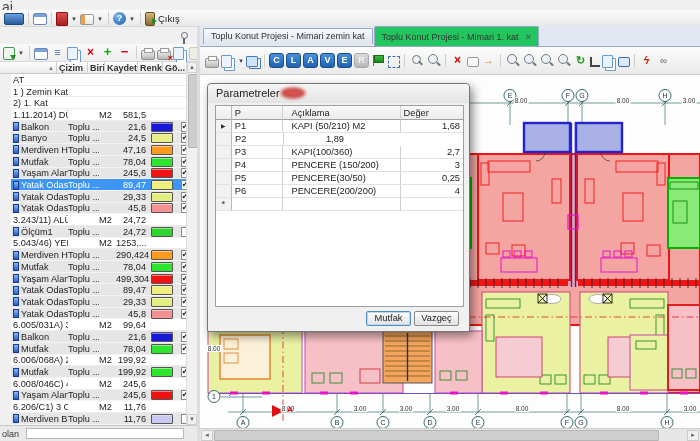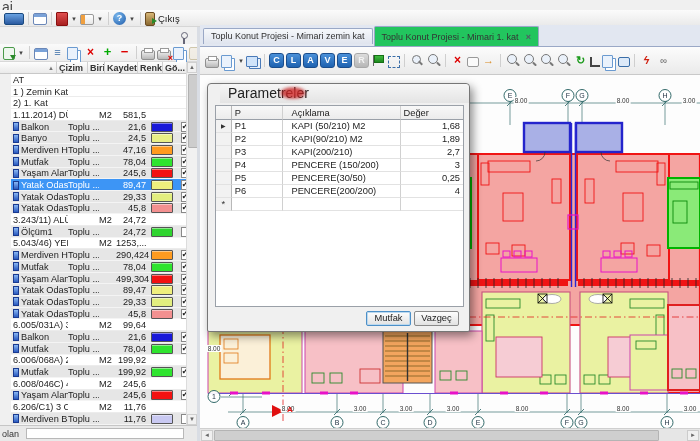--- a/index.html
+++ b/index.html
@@ -113,22 +113,22 @@
   .dimlbl{position:absolute;font-size:6.5px;line-height:7px;color:#333;background:#fdfdfd;padding:0 1px;transform:translateX(-50%);z-index:3;white-space:nowrap;}
   .seclbl{position:absolute;color:#e01010;font-weight:700;font-size:8px;z-index:3;}
   .hscroll{position:absolute;left:200px;top:428px;width:500px;height:13px;background:#e6e6e6;border-top:1px solid #cfcfcf;box-sizing:border-box;}
   .harrow{position:absolute;top:1px;width:12px;height:11px;background:#f0f0f0;border:1px solid #cccccc;box-sizing:border-box;
     font-size:6px;line-height:9px;text-align:center;color:#666;}
   .hthumb{position:absolute;left:14px;top:1px;width:445px;height:11px;background:#cfcfcf;border:1px solid #b4b4b4;border-radius:1px;box-sizing:border-box;}
 
   
   .dialog{position:absolute;left:207px;top:83px;width:263px;height:249px;background:#f0f0f0;border:1px solid #767676;
     border-radius:4px 4px 2px 2px;box-shadow:3px 4px 10px rgba(0,0,0,.45);z-index:50;box-sizing:border-box;}
-  .dlg-title{position:absolute;left:12px;top:0;right:0;height:19px;background:linear-gradient(#f6f6f6,#e4e4e4);
-    border-radius:4px 4px 0 0;font-size:14px;color:#222;line-height:19px;padding-left:8px;}
+  .dlg-title{position:absolute;left:0;top:0;right:0;height:19px;background:linear-gradient(#f6f6f6,#e4e4e4);
+    border-radius:4px 4px 0 0;font-size:11px;color:#222;line-height:19px;padding-left:8px;}
   .dlg-blob{position:absolute;left:72px;top:3px;width:26px;height:12px;z-index:2;
     background:radial-gradient(ellipse,#e03030 0%,#c02020 55%,rgba(200,30,30,0) 78%);filter:blur(1.5px);opacity:.8;}
   .dlg-grid{position:absolute;left:7px;top:21px;width:249px;height:202px;background:#fff;border:1px solid #9aa0a8;box-sizing:border-box;overflow:hidden;}
   .drow{display:flex;height:13px;box-sizing:border-box;font-size:9.3px;}
   .drow.head .dcell{background:linear-gradient(#f8f8f8,#ececec);border-bottom:1px solid #9aa0a8;color:#222;height:14px;line-height:14px;}
   .drow.head{height:14px;}
   .dcell{border-right:1px solid #d0d0d0;border-bottom:1px solid #e2e2e2;box-sizing:border-box;line-height:13px;
     padding:0 3px;overflow:hidden;white-space:nowrap;}
   .d-mk{width:16px;background:#f2f2f2;border-right:1px solid #b8b8b8;text-align:center;color:#333;padding:0;}
   .d-p{width:52px;}
@@ -876,27 +876,26 @@
       <div id="dlg-rows">
           <div class="drow">
             <div class="dcell d-mk" style="font-size: 6px;">▶</div>
             <div class="dcell d-p">P1</div>
             <div class="dcell d-ack">KAPI (50/210) M2</div>
             <div class="dcell d-deg">1,68</div>
           </div>
           <div class="drow">
             <div class="dcell d-mk"></div>
             <div class="dcell d-p">P2</div>
-            <div class="dcell d-ack">KAPI(90/210) M2</div>
             <div class="dcell d-deg">1,89</div>
           </div>
           <div class="drow">
             <div class="dcell d-mk"></div>
             <div class="dcell d-p">P3</div>
-            <div class="dcell d-ack">KAPI(200/210)</div>
+            <div class="dcell d-ack">KAPI(100/360)</div>
             <div class="dcell d-deg">2,7</div>
           </div>
           <div class="drow">
             <div class="dcell d-mk"></div>
             <div class="dcell d-p">P4</div>
             <div class="dcell d-ack">PENCERE (150/200)</div>
             <div class="dcell d-deg">3</div>
           </div>
           <div class="drow">
             <div class="dcell d-mk"></div>

